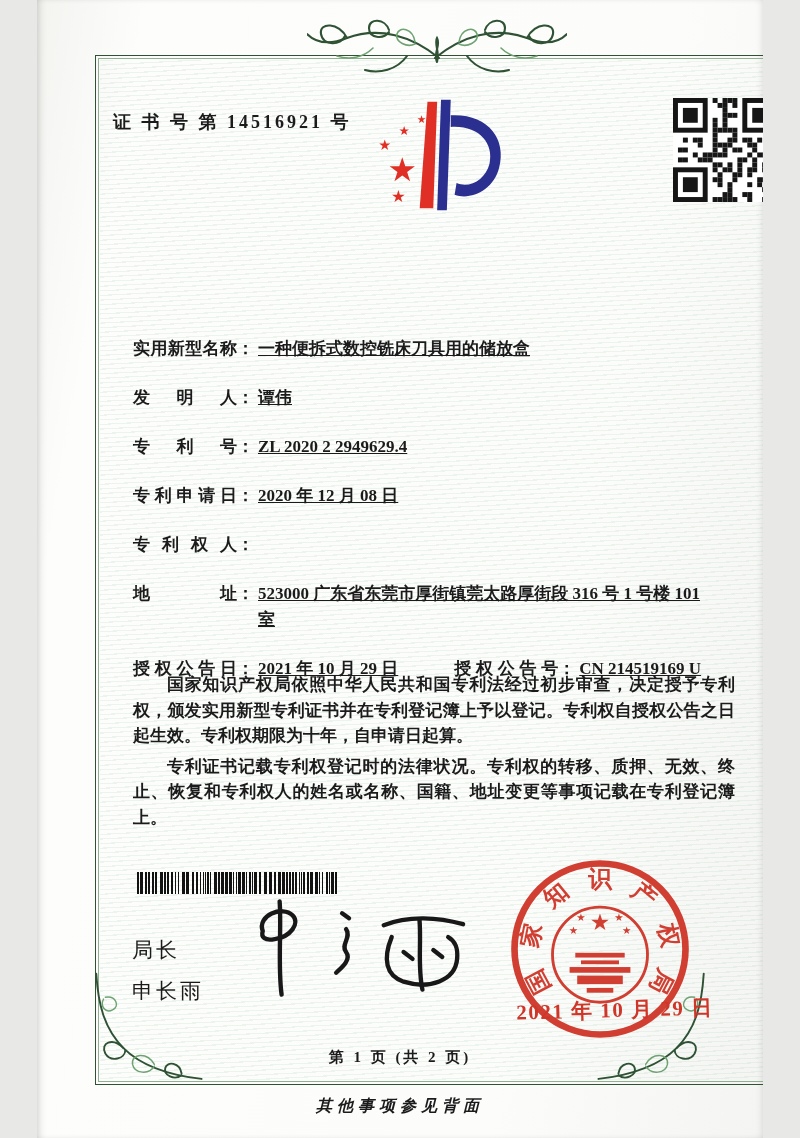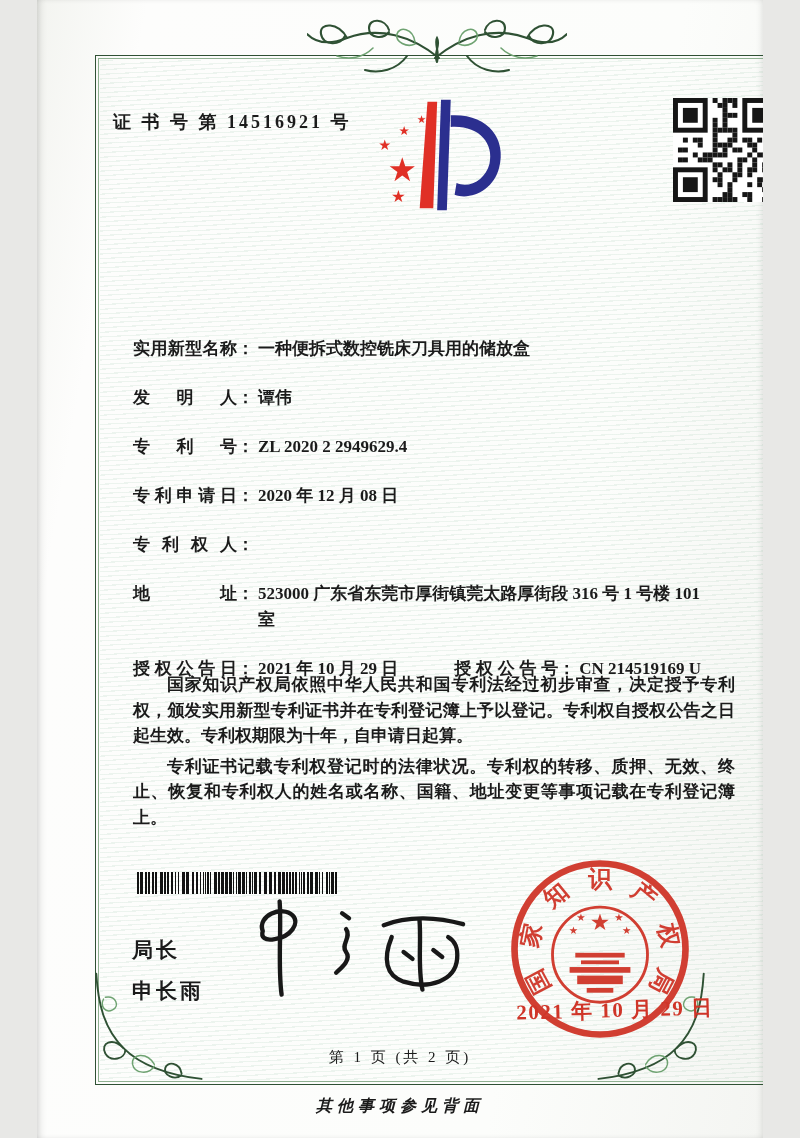--- a/index.html
+++ b/index.html
@@ -22,38 +22,38 @@
 
   .cert-no{position:absolute;left:76px;top:110px;font-size:18px;letter-spacing:3px;font-weight:600;}
   .logo{position:absolute;left:330px;top:92px;width:150px;height:126px;}
   .qr{position:absolute;left:636px;top:98px;width:104px;height:104px;}
   .title{position:absolute;left:0;top:226px;width:100%;text-align:center;font-size:43px;font-weight:700;letter-spacing:9px;}
 
   .fields{position:absolute;left:96px;top:336px;width:606px;font-size:17px;line-height:26px;}
   .frow{display:flex;margin-bottom:23px;}
   .flabel{display:inline-block;width:104px;text-align:justify;text-align-last:justify;font-weight:700;flex:none;}
   .fcolon{flex:none;font-weight:600;margin-right:4px;}
-  .fvalue{max-width:452px;font-weight:600;}
+  .fvalue{max-width:452px;font-weight:600;text-decoration:underline;}
   .grant-row{display:flex;margin-bottom:0;}
   .grant-pair{display:flex;}
   .grant-pair.second{margin-left:56px;}
 
   .paras{position:absolute;left:96px;top:672px;width:602px;font-size:17px;line-height:25.5px;text-align:justify;font-weight:600;}
   .paras p{margin:0 0 5px 0;text-indent:2em;}
 
   .barcode{position:absolute;left:100px;top:872px;width:206px;height:22px;}
-  .director{position:absolute;left:95px;top:930px;font-size:21px;line-height:41px;font-weight:700;letter-spacing:3px;}
+  .director{position:absolute;left:95px;top:930px;font-size:21px;line-height:41px;font-weight:400;letter-spacing:3px;}
   .signature{position:absolute;left:198px;top:896px;width:238px;height:102px;}
   .signature path{fill:none;stroke:#181818;stroke-width:4.4;stroke-linecap:round;stroke-linejoin:round;}
 
   .seal{position:absolute;left:468px;top:854px;width:190px;height:190px;color:var(--seal-red,#cf3528);opacity:.95;}
   .seal-char{font-size:25px;font-weight:700;text-anchor:middle;dominant-baseline:middle;fill:currentColor;font-family:"Liberation Serif",serif;}
   .seal-date{position:absolute;left:462px;top:996px;width:232px;text-align:center;color:var(--seal-red,#cf3528);font-size:21px;font-weight:700;letter-spacing:1.5px;transform:rotate(-1.5deg);}
 
-  .page-info{position:absolute;left:0;top:1048px;width:100%;text-align:center;font-size:15px;letter-spacing:3px;font-weight:400;}
+  .page-info{position:absolute;left:0;top:1048px;width:100%;text-align:center;font-size:15px;letter-spacing:3px;font-weight:700;}
   .back-note{position:absolute;left:0;top:1096px;width:100%;text-align:center;font-size:16px;letter-spacing:5px;font-weight:600;font-style:italic;}
 </style>
 </head>
 <body>
 
 <div class="page">
 
   <div class="frame">
     <div class="frame-inner"></div>
     <div class="texture"></div>

